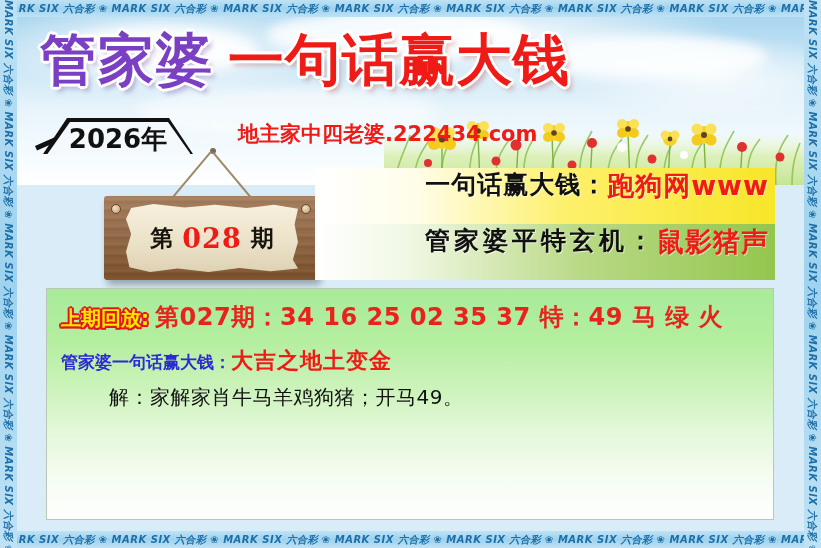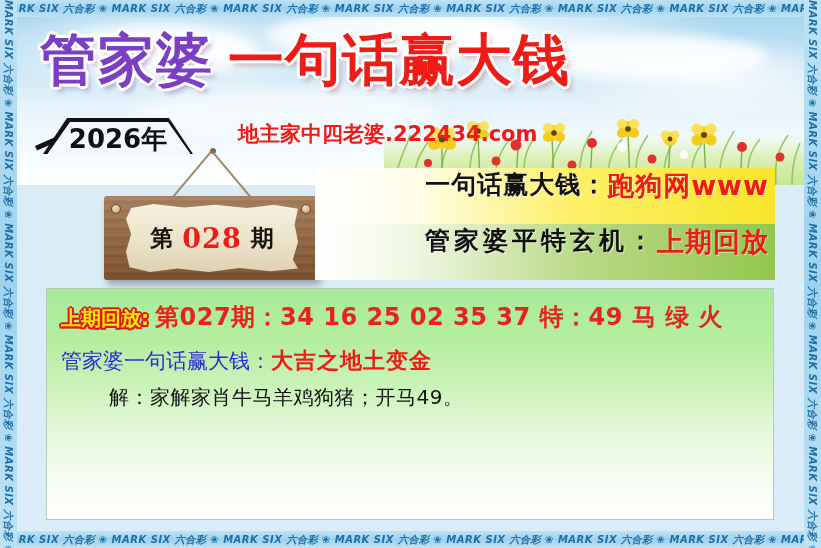--- a/index.html
+++ b/index.html
@@ -312,22 +312,22 @@
       -2px   0     0 #e4161b,   2px   0     0 #e4161b;
   }
   .replay-body {
     font-size: 24px;
     font-weight: bold;
     color: #e8221c;
     margin-left: 6px;
     letter-spacing: .5px;
   }
   .lbl-blue {
-    font-size: 21px;
-    font-weight: normal;
+    font-size: 17px;
+    font-weight: bold;
     color: #2b2bd4;
     letter-spacing: 0px;
   }
   .val-red {
     font-size: 22px;
     font-weight: bold;
     color: #ee1b16;
     letter-spacing: 1px;
   }
   .ans {
@@ -486,21 +486,21 @@
       </div>
     </div>
   </div>
 
   <div class="bar bar-1">
     <span class="bar-label">一句话赢大钱：</span>
       <span class="bar-value">跑狗网www</span>
   </div>
   <div class="bar bar-2">
     <span class="bar-label">管家婆平特玄机：</span>
-      <span class="bar-value">上期回放</span>
+      <span class="bar-value">鼠影猪声</span>
   </div>
 
   <div class="content-panel">
 
     <div class="line line-replay">
       <span class="lbl-replay">上期回放:</span><span class="replay-body">第027期：34 16 25 02 35 37 特：49 马 绿 火</span>
     </div>
 
     <div class="line line-q">
       <span class="lbl-blue">管家婆一句话赢大钱：</span><span class="val-red">大吉之地土变金</span>

